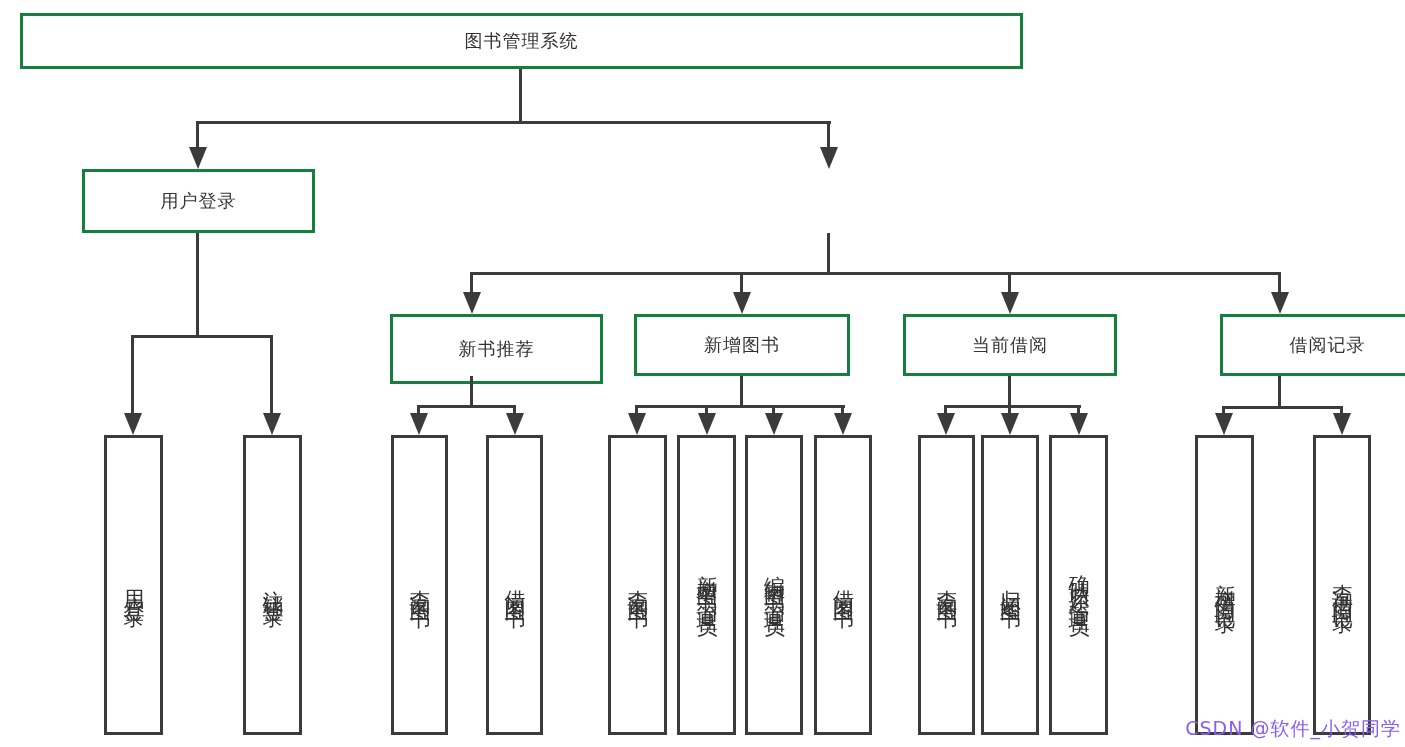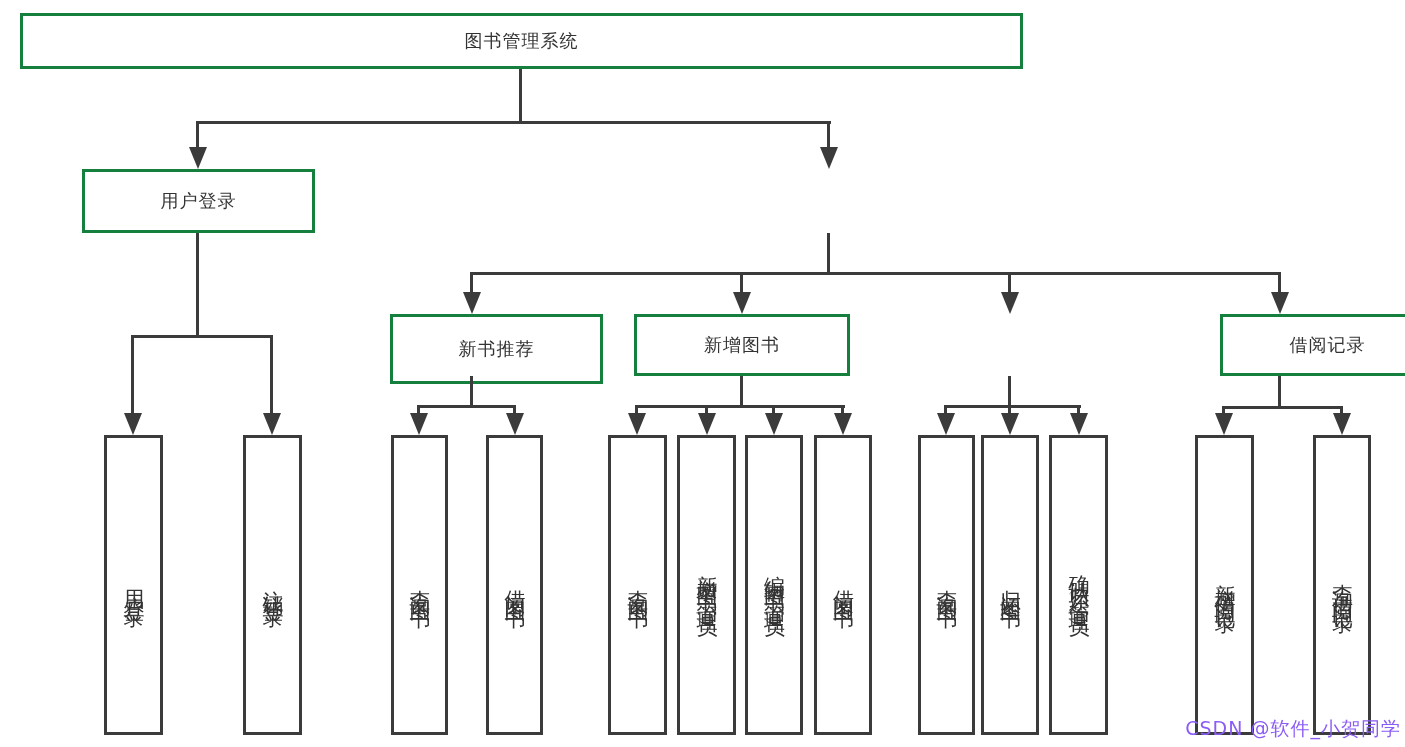--- a/index.html
+++ b/index.html
@@ -77,20 +77,21 @@
   <div class="arr" style="left:463px;top:292px;"></div>
   <div class="vline" style="left:740px;top:272px;height:30px;"></div>
   <div class="arr" style="left:733px;top:292px;"></div>
   <div class="vline" style="left:1008px;top:272px;height:30px;"></div>
   <div class="arr" style="left:1001px;top:292px;"></div>
   <div class="vline" style="left:1278px;top:272px;height:30px;"></div>
   <div class="arr" style="left:1271px;top:292px;"></div>
 
   <div class="node" style="left:366px;top:314px;width:213px;height:70px;margin-left:24px;">新书推荐</div>
   <div class="node" style="left:634px;top:314px;width:216px;height:62px;">新增图书</div>
+  <div class="node" style="left:903px;top:314px;width:214px;height:62px;">当前借阅</div>
   <div class="node" style="left:1220px;top:314px;width:215px;height:62px;">借阅记录</div>
 
   <div class="vline" style="left:470px;top:376px;height:32px;"></div>
   <div class="hline" style="left:417px;top:405px;width:99px;"></div>
   <div class="vline" style="left:417px;top:405px;height:14px;"></div>
   <div class="arr" style="left:410px;top:413px;"></div>
   <div class="vline" style="left:513px;top:405px;height:14px;"></div>
   <div class="arr" style="left:506px;top:413px;"></div>
 
   <div class="vline" style="left:740px;top:376px;height:32px;"></div>

